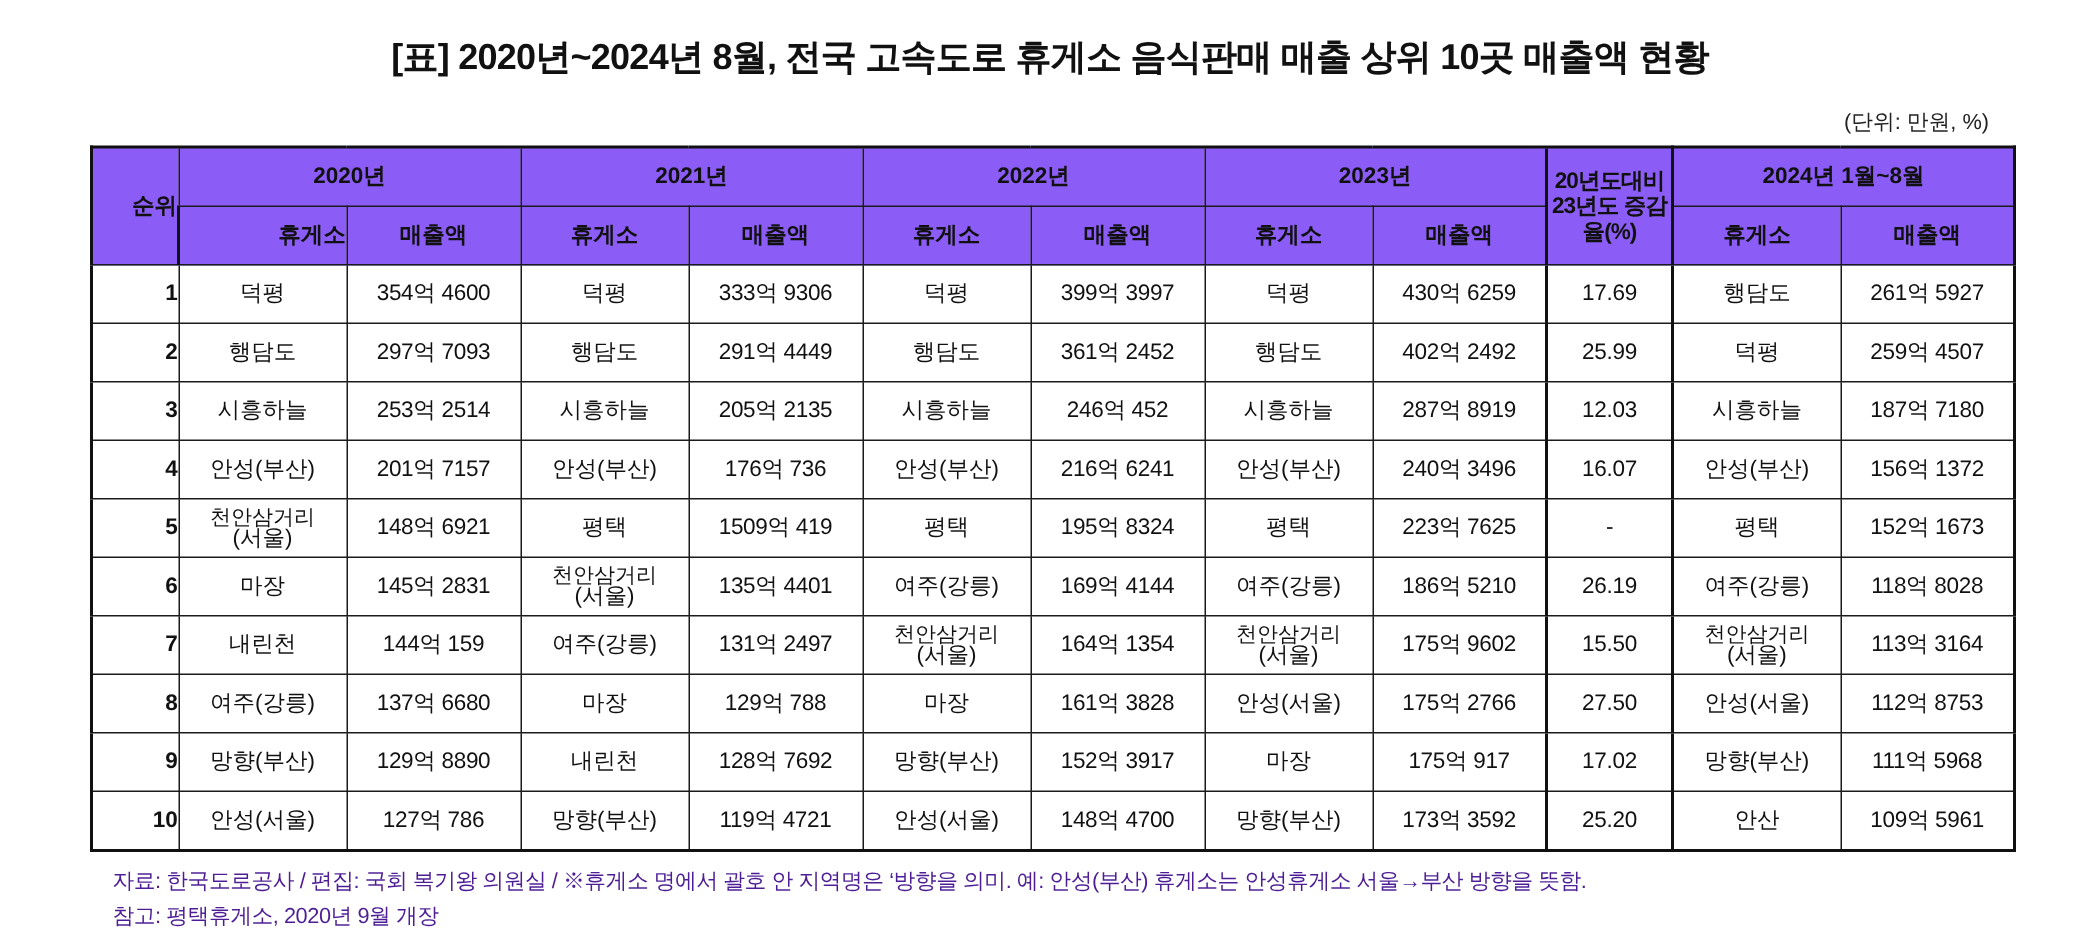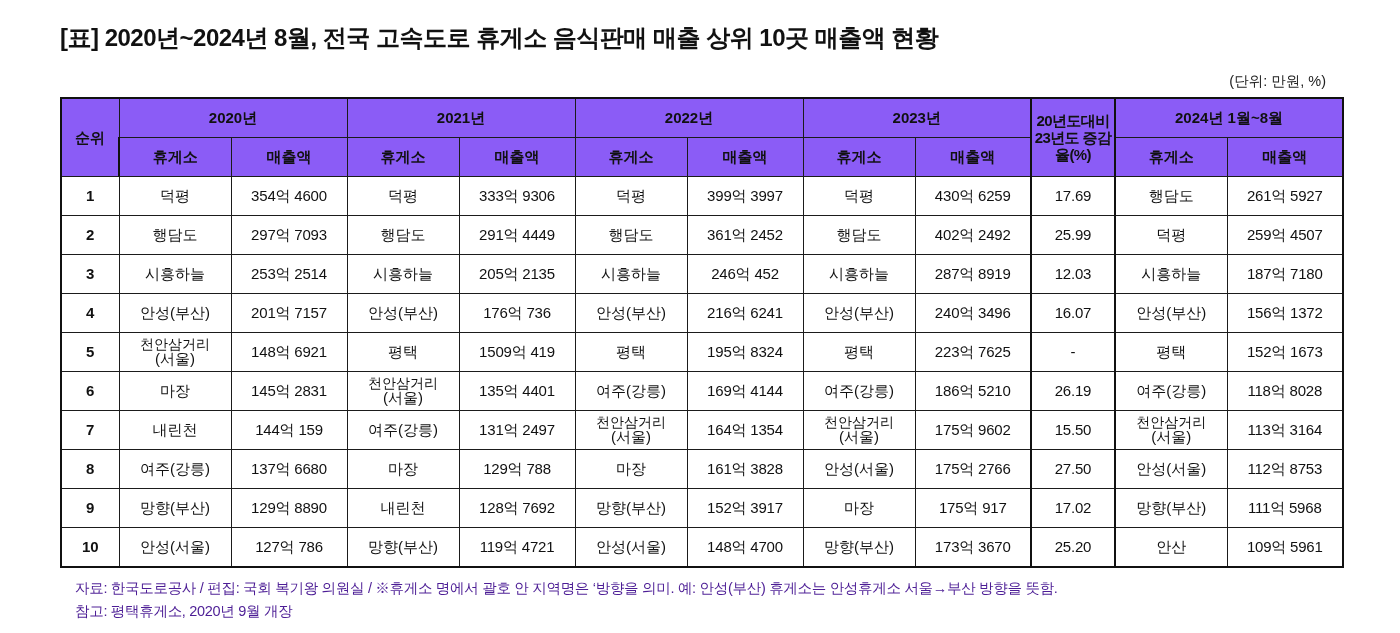--- a/index.html
+++ b/index.html
@@ -15,20 +15,21 @@
     overflow: hidden;
   }
   .page {
     width: 1400px;
     height: 633px;
     position: relative;
     box-sizing: border-box;
     padding: 0 60px;
   }
   .title {
+    text-align: center;
     font-size: 24px;
     font-weight: bold;
     letter-spacing: -0.5px;
     padding-top: 22px;
     color: #111;
   }
   .unit-line {
     text-align: right;
     font-size: 14.5px;
     color: #222;
@@ -94,21 +95,21 @@
   .name-small {
     font-size: 14px;
     display: block;
     line-height: 1.1;
   }
   
   .sep-left { border-left: 2px solid #111 !important; }
   .sep-right { border-right: 2px solid #111 !important; }
   table.main thead tr:first-child th { border-top: 2px solid #111; }
   table.main tbody tr:last-child td { border-bottom: 2px solid #111; }
-  table.main th:first-child, table.main td:first-child { border-left: 2px solid #111; }
+  table.main th:first-child, table.main td:first-child { border-left: 2px solid #111; text-align: right; }
   table.main th:last-child, table.main td:last-child { border-right: 2px solid #111; }
   .footnotes {
     width: 1250px;
     margin: 10px auto 0 auto;
     font-size: 14.5px;
     color: #4c1d95;
     line-height: 1.45;
     letter-spacing: -0.3px;
   }
   .footnotes div { margin-top: 2px; }
@@ -307,21 +308,21 @@
         </tr>
         <tr>
           <td class="rank">10</td>
           <td class="name">안성(서울)</td>
           <td class="amount">127억 786</td>
           <td class="name">망향(부산)</td>
           <td class="amount">119억 4721</td>
           <td class="name">안성(서울)</td>
           <td class="amount">148억 4700</td>
           <td class="name">망향(부산)</td>
-          <td class="amount">173억 3670</td>
+          <td class="amount">173억 3592</td>
           <td class="amount sep-left sep-right">25.20</td>
           <td class="name">안산</td>
           <td class="amount">109억 5961</td>
         </tr>
       </tbody>
   </table>
 
   <div class="footnotes">
     <div>자료: 한국도로공사 / 편집: 국회 복기왕 의원실 / ※휴게소 명에서 괄호 안 지역명은 ‘방향을 의미. 예: 안성(부산) 휴게소는 안성휴게소 서울→부산 방향을 뜻함.</div>
     <div>참고: 평택휴게소, 2020년 9월 개장</div>

